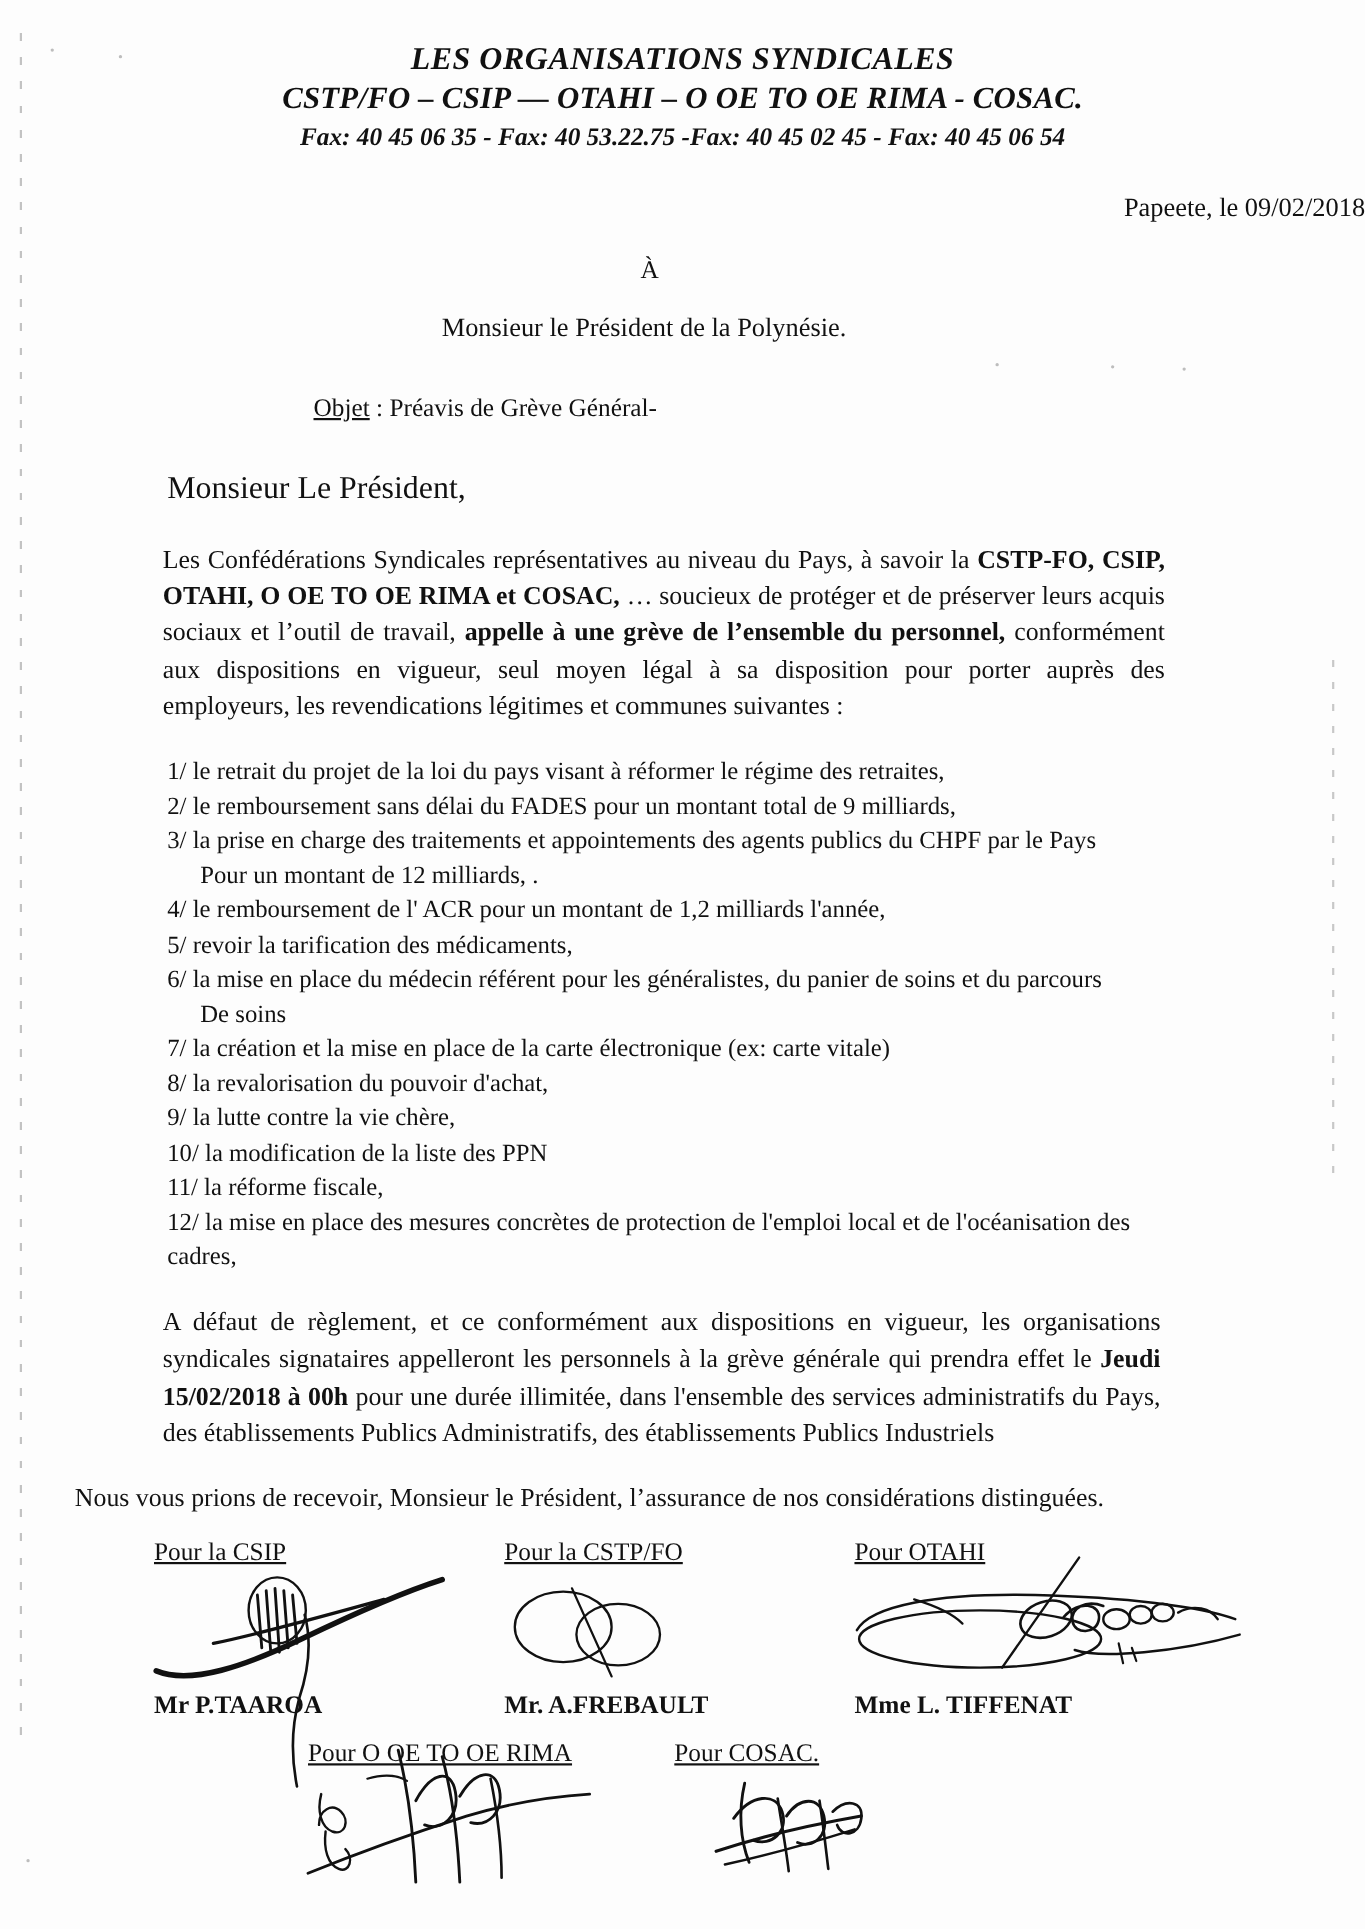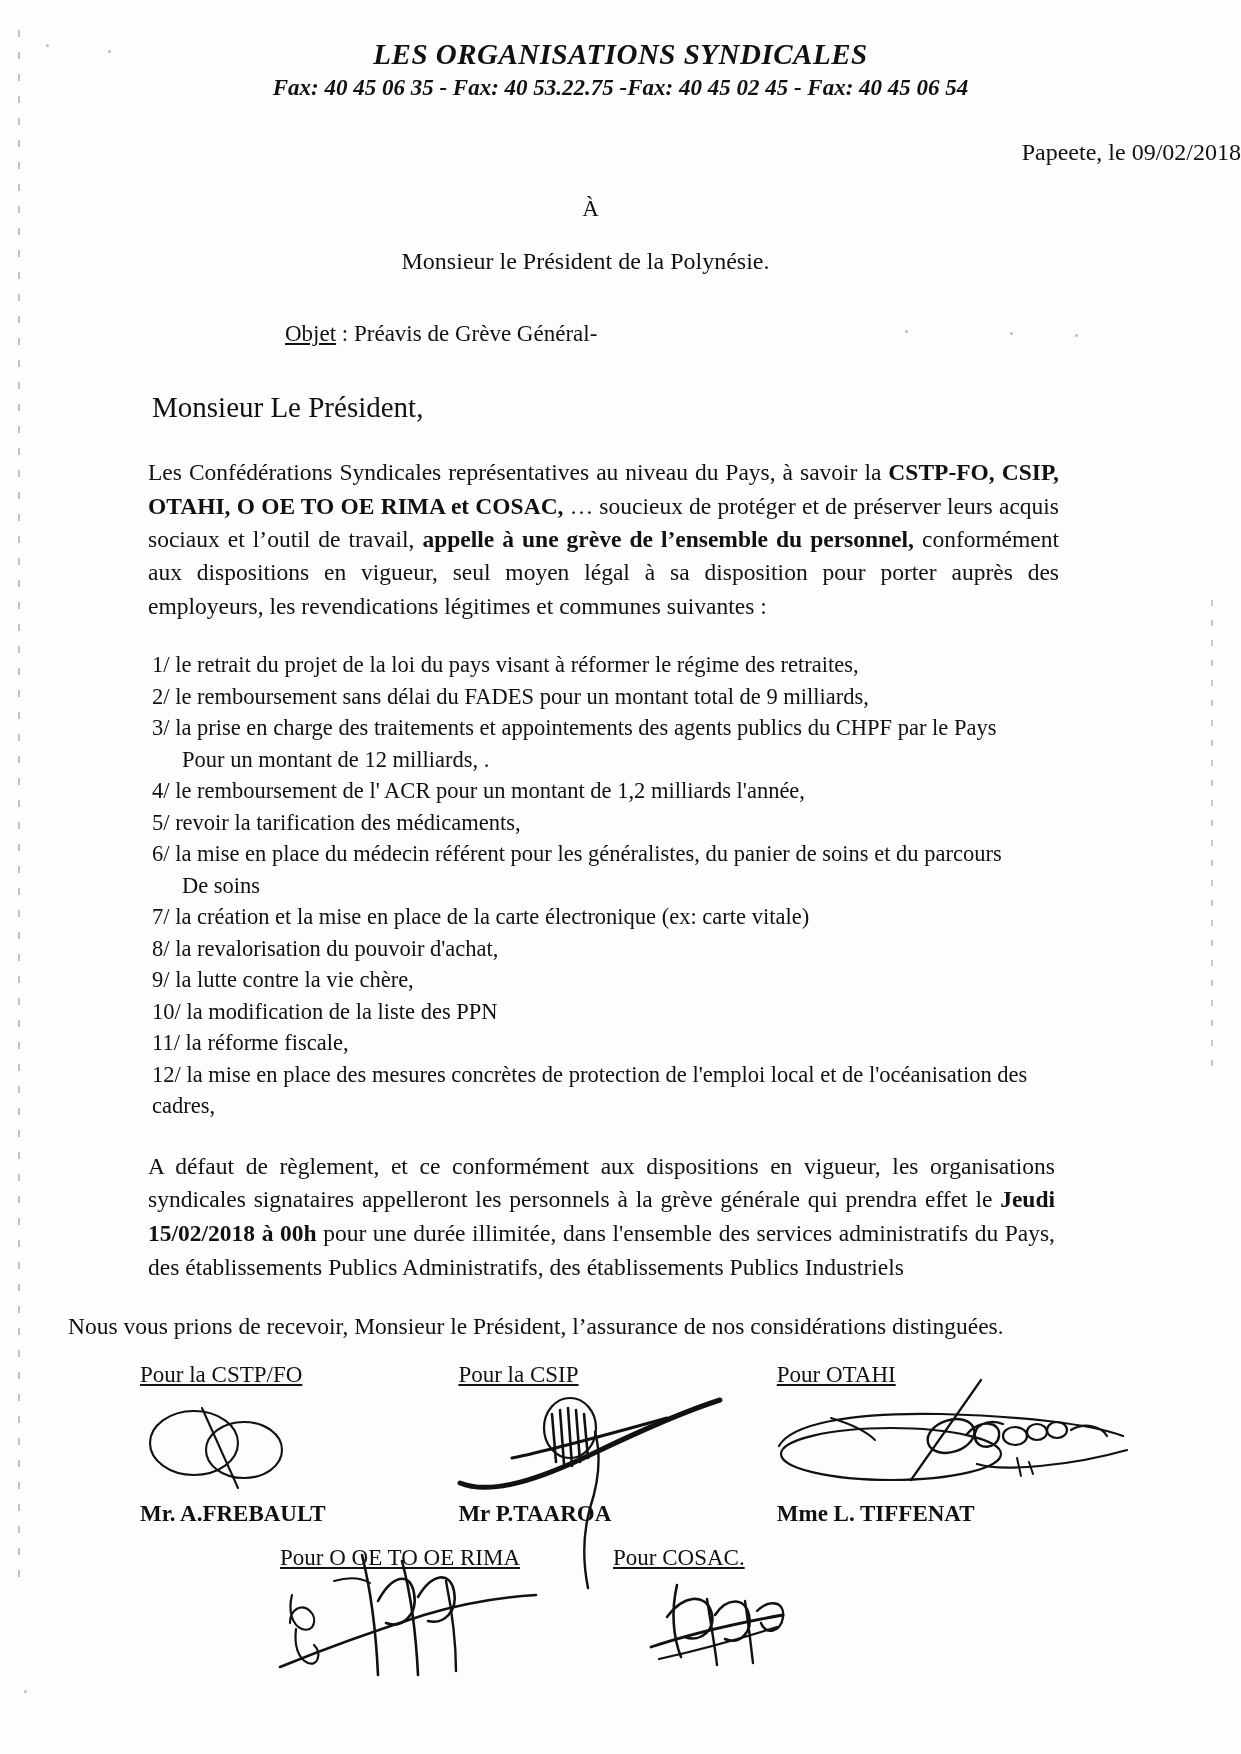--- a/index.html
+++ b/index.html
@@ -201,20 +201,21 @@
   <div class="speck" style="left:108px;top:50px;width:3px;height:3px;"></div>
   <div class="speck" style="left:905px;top:330px;width:3px;height:3px;"></div>
   <div class="speck" style="left:1010px;top:332px;width:3px;height:3px;"></div>
   <div class="speck" style="left:1075px;top:334px;width:3px;height:3px;"></div>
   <div class="speck" style="left:24px;top:1690px;width:3px;height:3px;"></div>
 
   <div class="content">
 
     <div class="letterhead">
       <div class="lh-line1">LES ORGANISATIONS SYNDICALES</div>
+      <div class="lh-line2">CSTP/FO – CSIP — OTAHI – O OE TO OE RIMA - COSAC.</div>
       <div class="lh-line3">Fax: 40 45 06 35 - Fax: 40 53.22.75 -Fax: 40 45 02 45 - Fax: 40 45 06 54</div>
     </div>
 
     <div class="place-date">Papeete, le 09/02/2018</div>
 
     <div class="addressee-a">À</div>
     <div class="addressee-line">Monsieur le Président de la Polynésie.</div>
 
     <div class="objet-row">
       <span class="u">Objet</span><span> : Préavis de Grève Général-</span>
@@ -248,47 +249,47 @@
       <p><span>A défaut de règlement, et ce conformément aux dispositions en vigueur, les organisations syndicales signataires appelleront les personnels à la grève générale qui prendra effet le </span><span class="b">Jeudi 15/02/2018 à 00h</span><span> pour une durée illimitée, dans l'ensemble des services administratifs du Pays, des établissements Publics Administratifs, des établissements Publics    Industriels</span></p>
     </div>
 
     <div class="regards">Nous vous prions de recevoir, Monsieur le Président, l’assurance de nos considérations distinguées.</div>
 
     <div class="sig-area">
 
       <div class="sig-row">
 
         <div class="sig-cell">
-          <div class="sig-title">Pour la CSTP/FO</div>
-          <div class="sig-scribble">
-            <svg width="330" height="110" viewBox="0 0 330 110">
-              <g fill="none" stroke="#111" stroke-width="2.1" stroke-linecap="round">
-                <ellipse cx="60" cy="55" rx="44" ry="32"></ellipse>
-                <ellipse cx="110" cy="62" rx="38" ry="28"></ellipse>
-                <path d="M68 20 L104 100"></path>
-              </g>
-            </svg>
-          </div>
-          <div class="sig-name">Mr. A.FREBAULT</div>
-        </div>
-
-        <div class="sig-cell">
           <div class="sig-title">Pour la CSIP</div>
           <div class="sig-scribble">
             <svg width="330" height="130" viewBox="0 0 330 130">
               <g fill="none" stroke="#111" stroke-linecap="round">
                 <path d="M8 95 C40 108 90 90 140 66 C190 42 230 24 268 12" stroke-width="5"></path>
                 <path d="M60 70 C100 62 150 48 215 30" stroke-width="3"></path>
                 <ellipse cx="118" cy="40" rx="26" ry="30" stroke-width="2.2"></ellipse>
                 <path d="M100 26 L104 74 M108 22 L112 76 M116 20 L120 78 M124 22 L128 74 M132 26 L136 70" stroke-width="2.6"></path>
                 <path d="M143 44 C150 70 146 96 138 120 C132 142 130 170 136 200" stroke-width="2.4"></path>
               </g>
             </svg>
           </div>
           <div class="sig-name">Mr P.TAAROA</div>
+        </div>
+
+        <div class="sig-cell">
+          <div class="sig-title">Pour la CSTP/FO</div>
+          <div class="sig-scribble">
+            <svg width="330" height="110" viewBox="0 0 330 110">
+              <g fill="none" stroke="#111" stroke-width="2.1" stroke-linecap="round">
+                <ellipse cx="60" cy="55" rx="44" ry="32"></ellipse>
+                <ellipse cx="110" cy="62" rx="38" ry="28"></ellipse>
+                <path d="M68 20 L104 100"></path>
+              </g>
+            </svg>
+          </div>
+          <div class="sig-name">Mr. A.FREBAULT</div>
         </div>
 
         <div class="sig-cell wide">
           <div class="sig-title">Pour OTAHI</div>
           <div class="sig-scribble" style="width:360px;">
             <svg width="360" height="120" viewBox="0 0 360 120">
               <g fill="none" stroke="#111" stroke-linecap="round">
                 <path d="M8 58 C20 36 80 24 170 26 C250 28 320 36 352 48" stroke-width="2.2"></path>
                 <ellipse cx="120" cy="66" rx="110" ry="26" stroke-width="2.2"></ellipse>
                 <path d="M210 -8 L140 92" stroke-width="2.2"></path>

